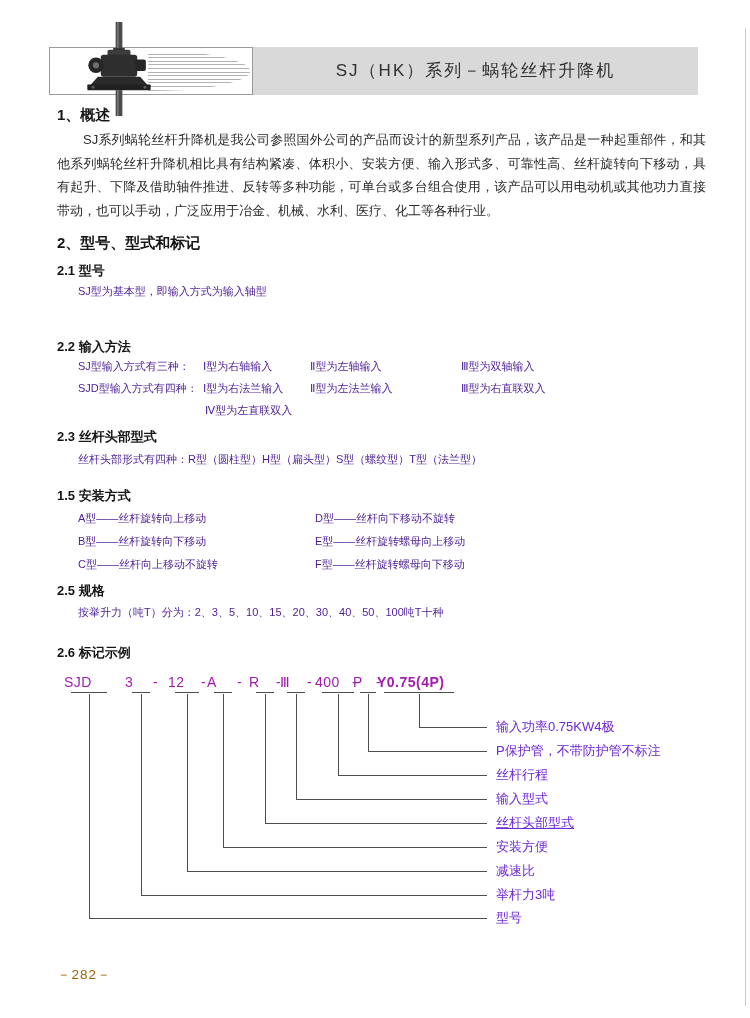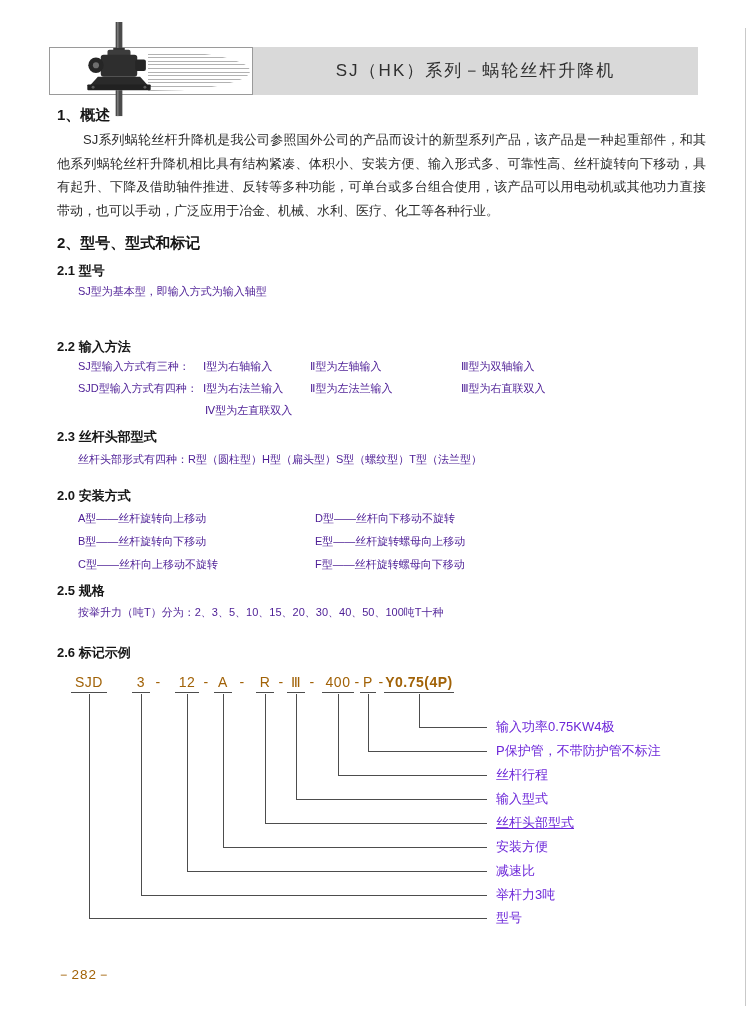--- a/index.html
+++ b/index.html
@@ -11,21 +11,21 @@
   .h-main{font-size:15px;font-weight:bold;color:#161616;white-space:nowrap;}
   .h-sub{font-size:13px;font-weight:bold;color:#161616;white-space:nowrap;}
   .body-text{font-size:11px;color:#4c1d95;white-space:nowrap;}
   .para{font-size:13px;line-height:23.5px;text-align:justify;text-indent:26px;color:#2b2b2b;}
   .header-box{left:49px;top:47px;width:204px;height:48px;border:1px solid #9a9a9a;background:#fff;box-sizing:border-box;}
   .stripes{position:absolute;left:98px;top:3px;bottom:3px;right:2px;
     background:repeating-linear-gradient(to bottom,#ffffff 0px,#ffffff 2.6px,#b2b2b2 2.6px,#b2b2b2 3.6px);
     border-radius:0 95% 95% 0 / 0 50% 50% 0;}
   .banner{left:253px;top:47px;width:445px;height:48px;background:#d9d9d9;}
   .banner-title{display:block;text-align:center;line-height:48px;font-size:17px;letter-spacing:2px;color:#2f2f2f;white-space:nowrap;}
-  .diag-code{position:absolute;font-size:14px;color:#a16207;text-align:center;white-space:nowrap;letter-spacing:0.5px;}
+  .diag-code{position:absolute;font-size:14px;color:#a21caf;text-align:left;white-space:nowrap;letter-spacing:0.5px;}
   .diag-label{position:absolute;font-size:13px;color:#6d28d9;white-space:nowrap;line-height:18px;}
   .diag-line{position:absolute;background:#4d4d4d;}
   .page-edge{left:745px;top:28px;width:1px;height:978px;background:#c9c9c9;}
   .page-num{font-size:13.5px;color:#a16207;letter-spacing:1px;white-space:nowrap;}
 </style>
 </head>
 <body>
 
 <div id="page">
 
@@ -71,21 +71,21 @@
   <div class="abs body-text" style="left:461px;top:359px;">Ⅲ型为双轴输入</div>
   <div class="abs body-text" style="left:78px;top:381px;">SJD型输入方式有四种：</div>
   <div class="abs body-text" style="left:203px;top:381px;">Ⅰ型为右法兰输入</div>
   <div class="abs body-text" style="left:310px;top:381px;">Ⅱ型为左法兰输入</div>
   <div class="abs body-text" style="left:461px;top:381px;">Ⅲ型为右直联双入</div>
   <div class="abs body-text" style="left:205px;top:403px;">Ⅳ型为左直联双入</div>
 
   <div class="abs h-sub" style="left:57px;top:428px;">2.3 丝杆头部型式</div>
   <div class="abs body-text" style="left:78px;top:452px;">丝杆头部形式有四种：R型（圆柱型）H型（扁头型）S型（螺纹型）T型（法兰型）</div>
 
-  <div class="abs h-sub" style="left:57px;top:487px;">2.0 安装方式</div>
+  <div class="abs h-sub" style="left:57px;top:487px;">1.5 安装方式</div>
   <div class="abs body-text" style="left:78px;top:511px;">A型——丝杆旋转向上移动</div>
   <div class="abs body-text" style="left:78px;top:534px;">B型——丝杆旋转向下移动</div>
   <div class="abs body-text" style="left:78px;top:557px;">C型——丝杆向上移动不旋转</div>
   <div class="abs body-text" style="left:315px;top:511px;">D型——丝杆向下移动不旋转</div>
   <div class="abs body-text" style="left:315px;top:534px;">E型——丝杆旋转螺母向上移动</div>
   <div class="abs body-text" style="left:315px;top:557px;">F型——丝杆旋转螺母向下移动</div>
 
   <div class="abs h-sub" style="left:57px;top:582px;">2.5 规格</div>
   <div class="abs body-text" style="left:78px;top:605px;">按举升力（吨T）分为：2、3、5、10、15、20、30、40、50、100吨T十种</div>
 

